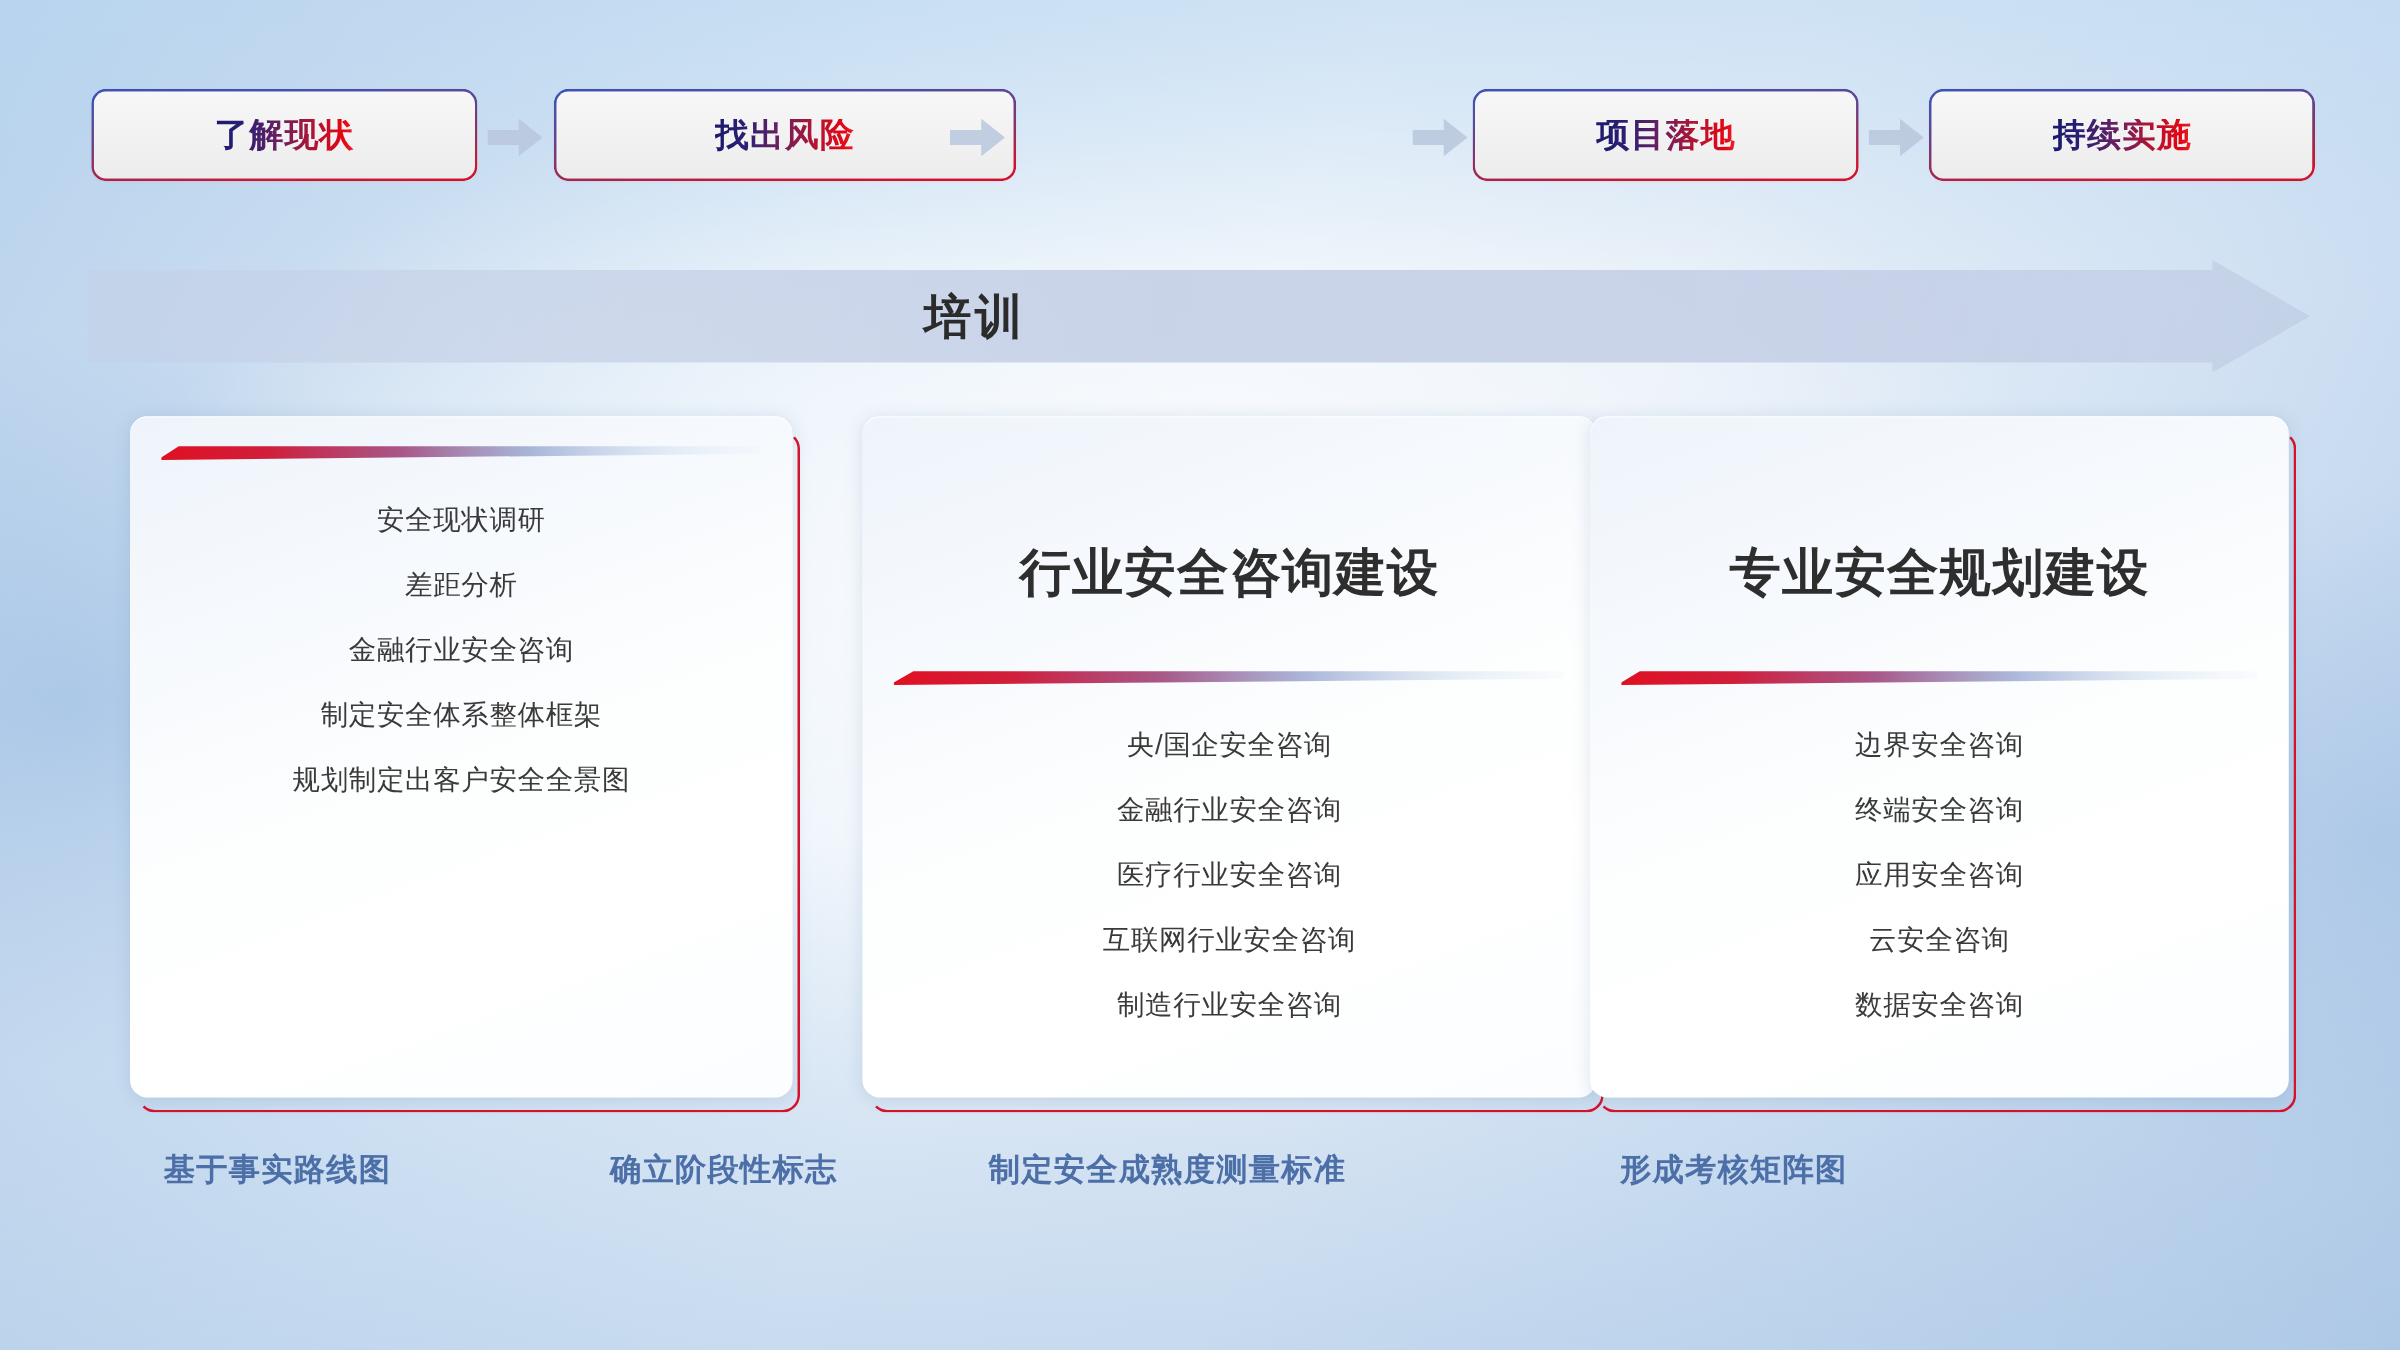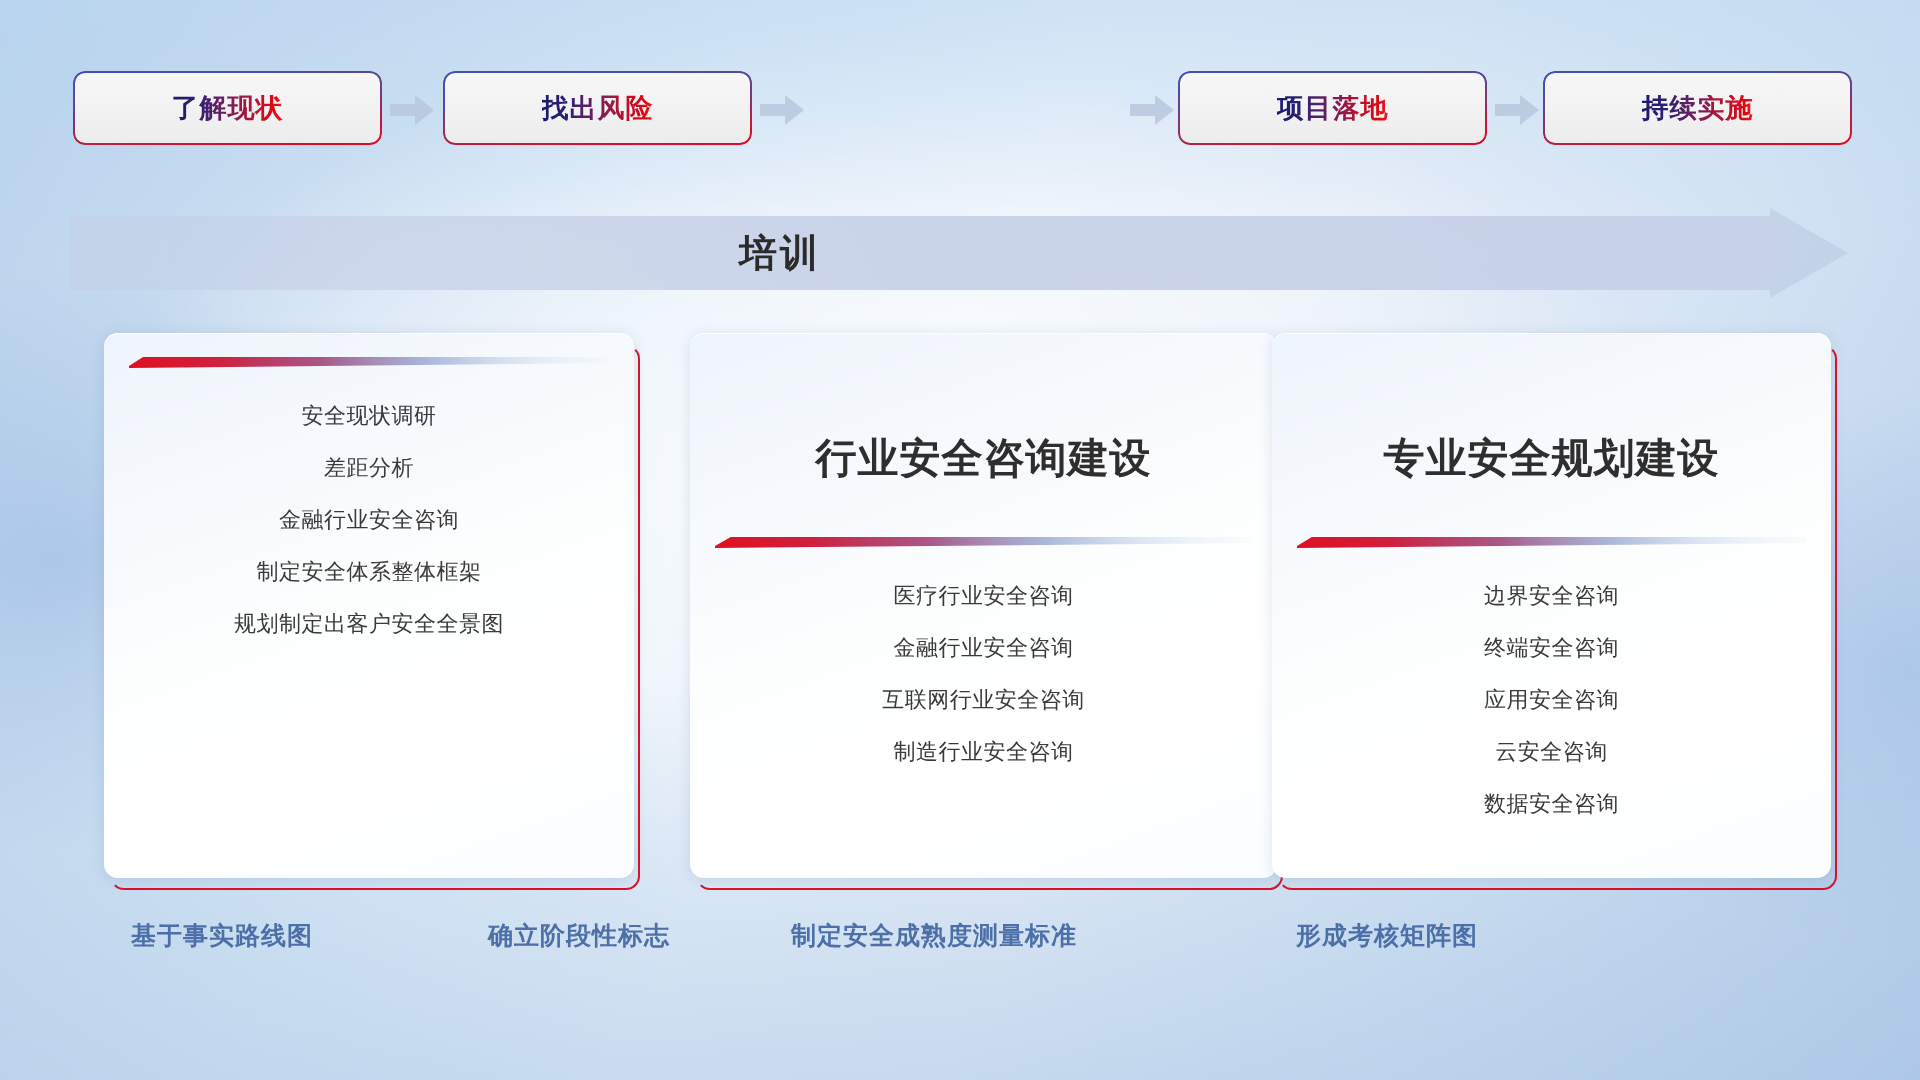--- a/index.html
+++ b/index.html
@@ -126,21 +126,21 @@
 
   <div class="step-box" style="left:75px;width:305px;">
     <span class="step-label">了解现状</span>
   </div>
   <div class="step-arrow" style="left:390px;">
     <svg viewBox="0 0 44 30" width="44" height="30">
         <path d="M0 9 H25 V0 L44 15 L25 30 V21 H0 Z" fill="#b9c7dd" opacity="0.85"></path>
       </svg>
   </div>
 
-  <div class="step-box" style="left:445px;width:305px;">
+  <div class="step-box" style="left:445px;width:366px;">
     <span class="step-label">找出风险</span>
   </div>
   <div class="step-arrow" style="left:760px;">
     <svg viewBox="0 0 44 30" width="44" height="30">
         <path d="M0 9 H25 V0 L44 15 L25 30 V21 H0 Z" fill="#b9c7dd" opacity="0.85"></path>
       </svg>
   </div>
 
   <div class="step-arrow" style="left:1130px;">
     <svg viewBox="0 0 44 30" width="44" height="30">
@@ -228,22 +228,23 @@
                 <stop offset="0.40" stop-color="#9a3b74" stop-opacity="0.85"></stop>
                 <stop offset="0.62" stop-color="#7b8fc4" stop-opacity="0.62"></stop>
                 <stop offset="0.82" stop-color="#b5cbe6" stop-opacity="0.38"></stop>
                 <stop offset="1" stop-color="#d8e6f4" stop-opacity="0.10"></stop>
               </linearGradient>
             </defs>
             <path d="M0 11 L14 2 L480 2 L480 8 L0 13 Z" fill="url(#dv2)"></path>
           </svg>
         </div>
         <ul class="card-list">
+          <li>央/国企安全咨询</li>
+          <li>金融行业安全咨询</li>
           <li>医疗行业安全咨询</li>
-          <li>金融行业安全咨询</li>
           <li>互联网行业安全咨询</li>
           <li>制造行业安全咨询</li>
         </ul>
       </div>
     </div>
   </div>
 
   <div class="card-wrap" style="left:1272px;width:548px;padding-left:11px;">
     <div class="card-accent"></div>
     <div class="card">

